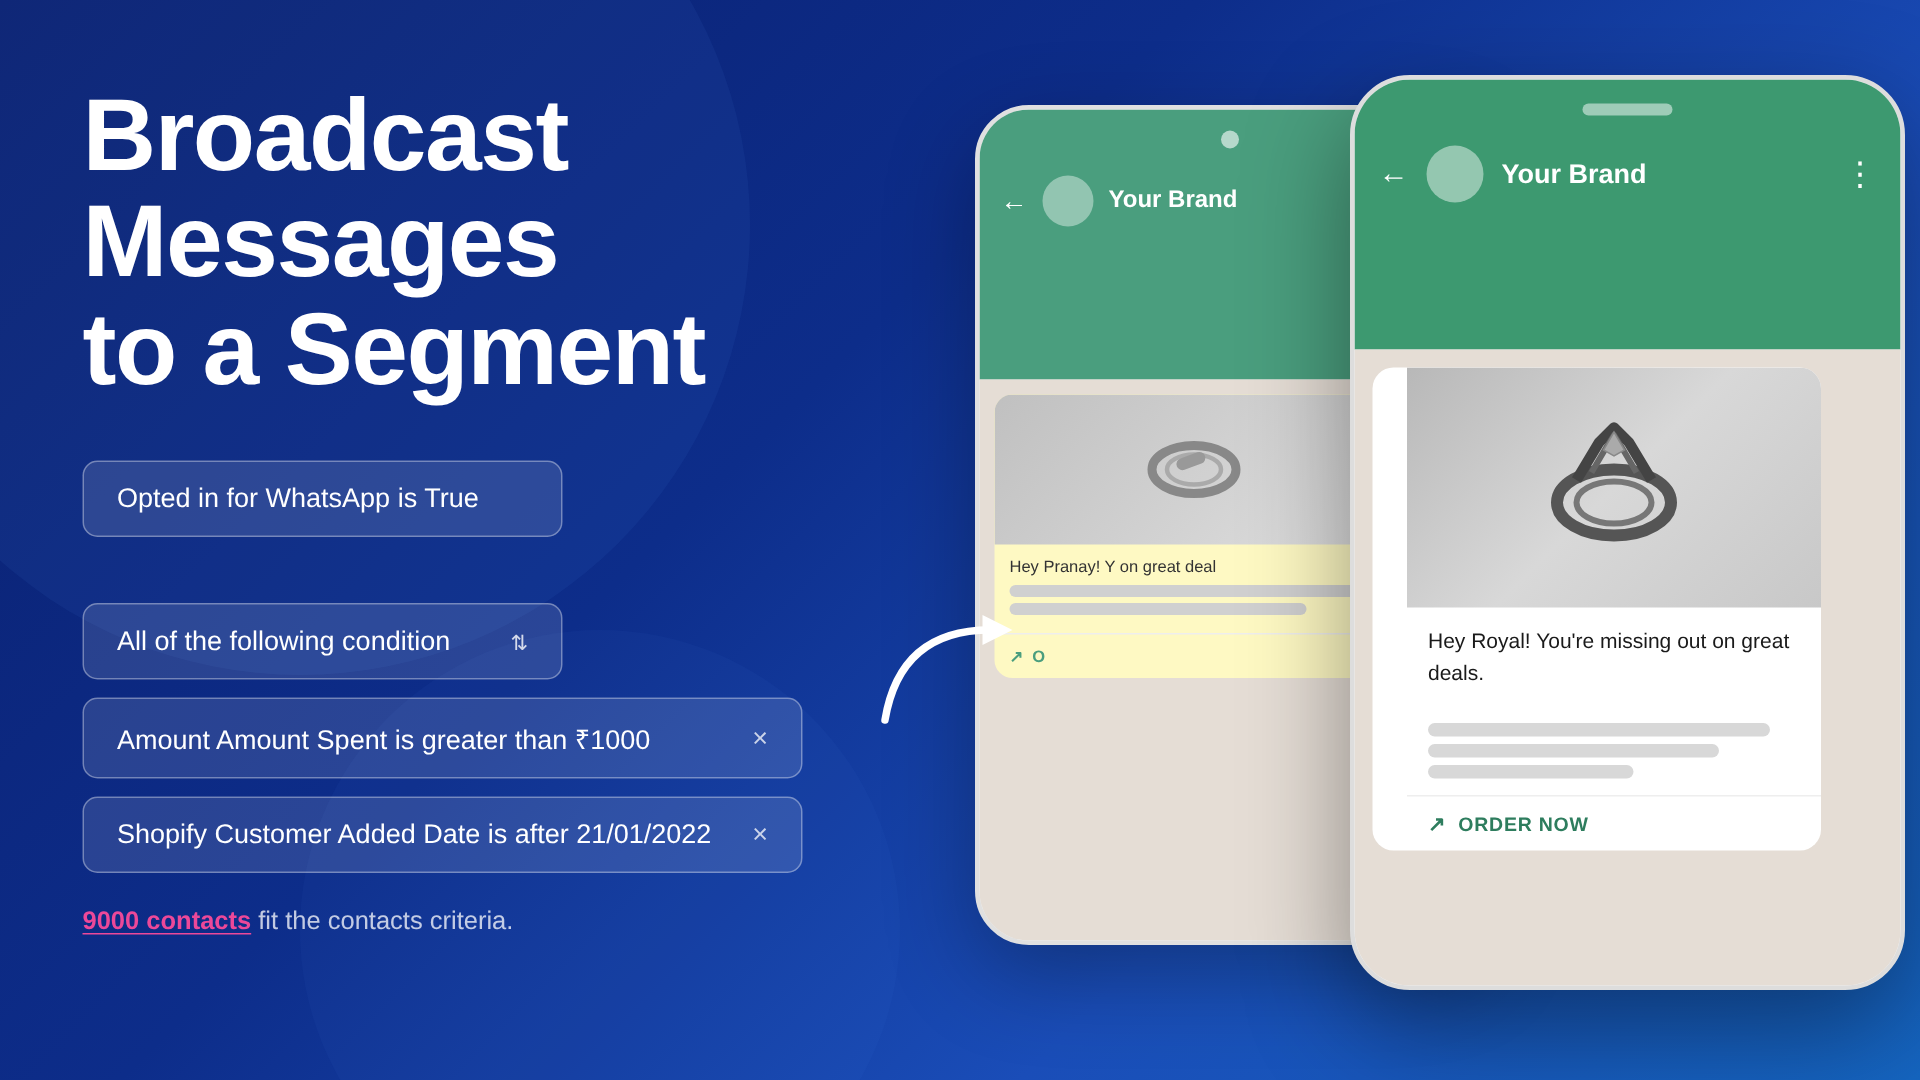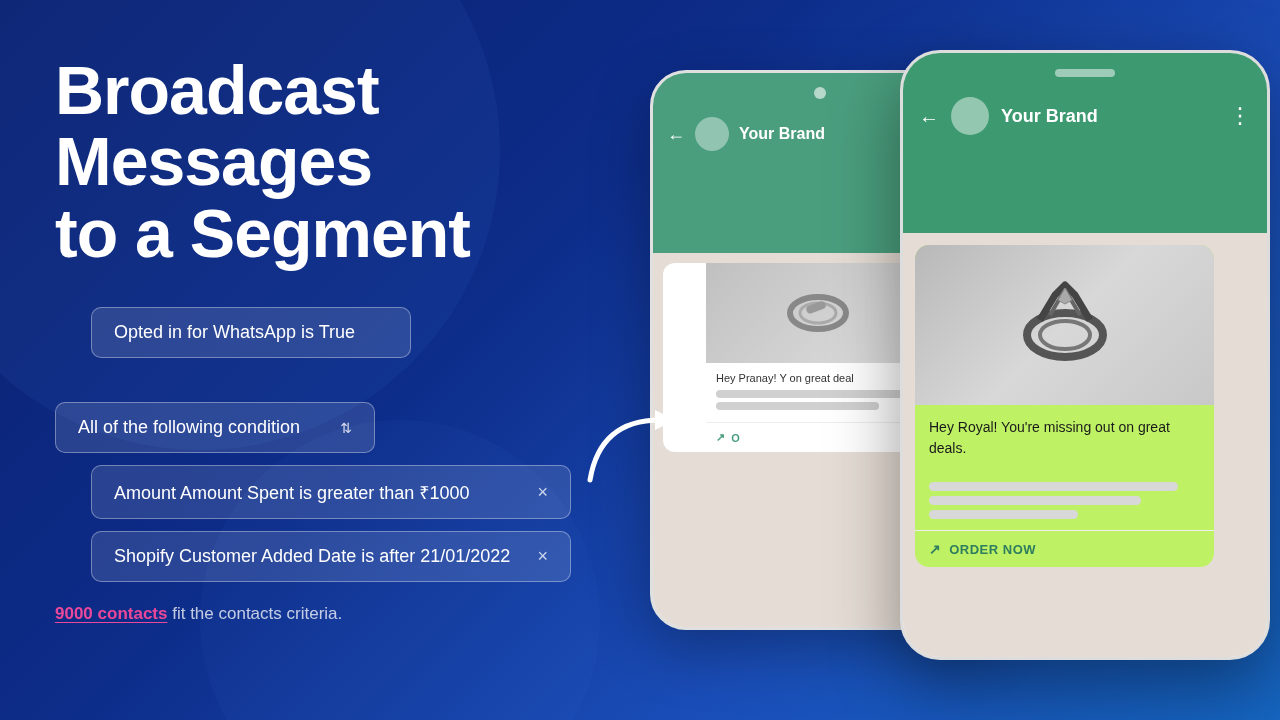--- a/index.html
+++ b/index.html
@@ -67,21 +67,20 @@
       align-items: center;
       background: rgba(255,255,255,0.12);
       border: 1.5px solid rgba(255,255,255,0.35);
       border-radius: 10px;
       padding: 14px 22px;
       color: #ffffff;
       font-size: 18px;
       font-weight: 500;
       width: fit-content;
       min-width: 320px;
-      margin-left: 36px;
     }
 
     .condition-badge.with-close {
       justify-content: space-between;
       min-width: 480px;
     }
 
     .condition-badge .close-x {
       margin-left: 18px;
       font-size: 18px;
@@ -212,25 +211,24 @@
       background: #e5ddd5;
       height: calc(100% - 180px);
       padding: 10px;
       display: flex;
       flex-direction: column;
       gap: 8px;
       overflow: hidden;
     }
 
     .chat-bubble-back {
-      background: #ffffff;
+      background: #fef9c3;
       border-radius: 12px;
       overflow: hidden;
       max-width: 85%;
-      padding-left: 43px;
     }
 
     .chat-img-back {
       width: 100%;
       height: 100px;
       background: linear-gradient(135deg, #c0c0c0 0%, #e0e0e0 100%);
       display: flex;
       align-items: center;
       justify-content: center;
     }
@@ -329,24 +327,25 @@
       background: #e5ddd5;
       height: calc(100% - 180px);
       padding: 12px;
       display: flex;
       flex-direction: column;
       gap: 10px;
       overflow: hidden;
     }
 
     .chat-bubble-front {
-      background: #bef264;
+      background: #ffffff;
       border-radius: 14px;
       overflow: hidden;
       max-width: 88%;
+      padding-left: 23px;
     }
 
     .chat-img-front {
       width: 100%;
       height: 160px;
       background: linear-gradient(135deg, #b8b8b8 0%, #d8d8d8 50%, #c8c8c8 100%);
       display: flex;
       align-items: center;
       justify-content: center;
       position: relative;

